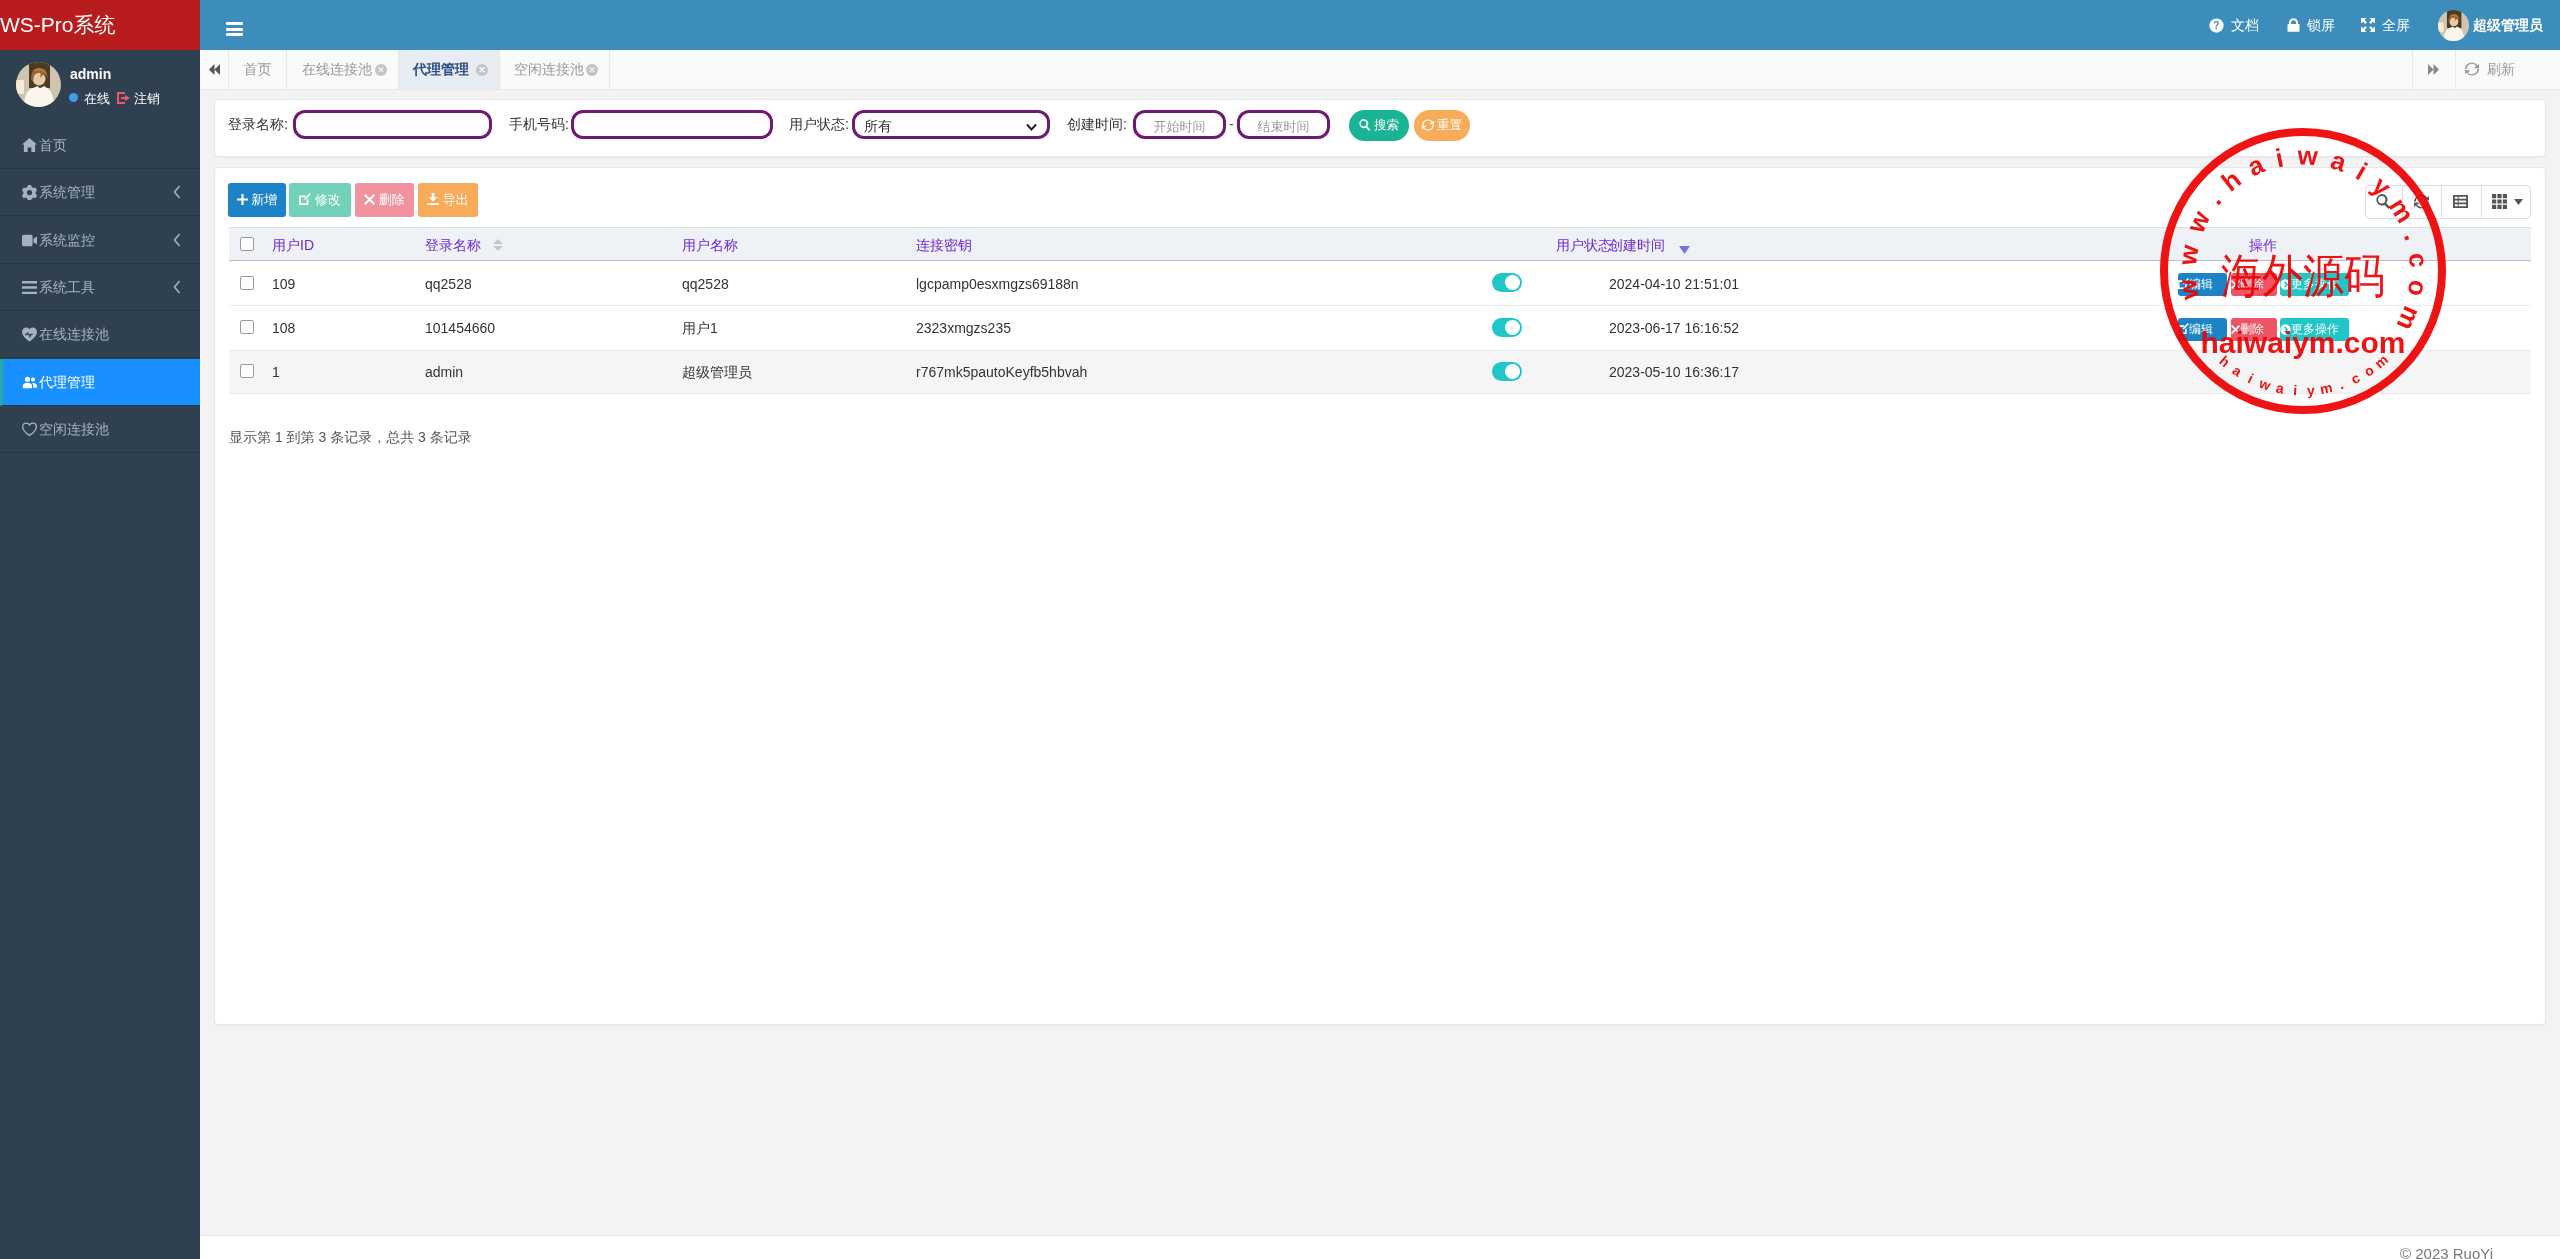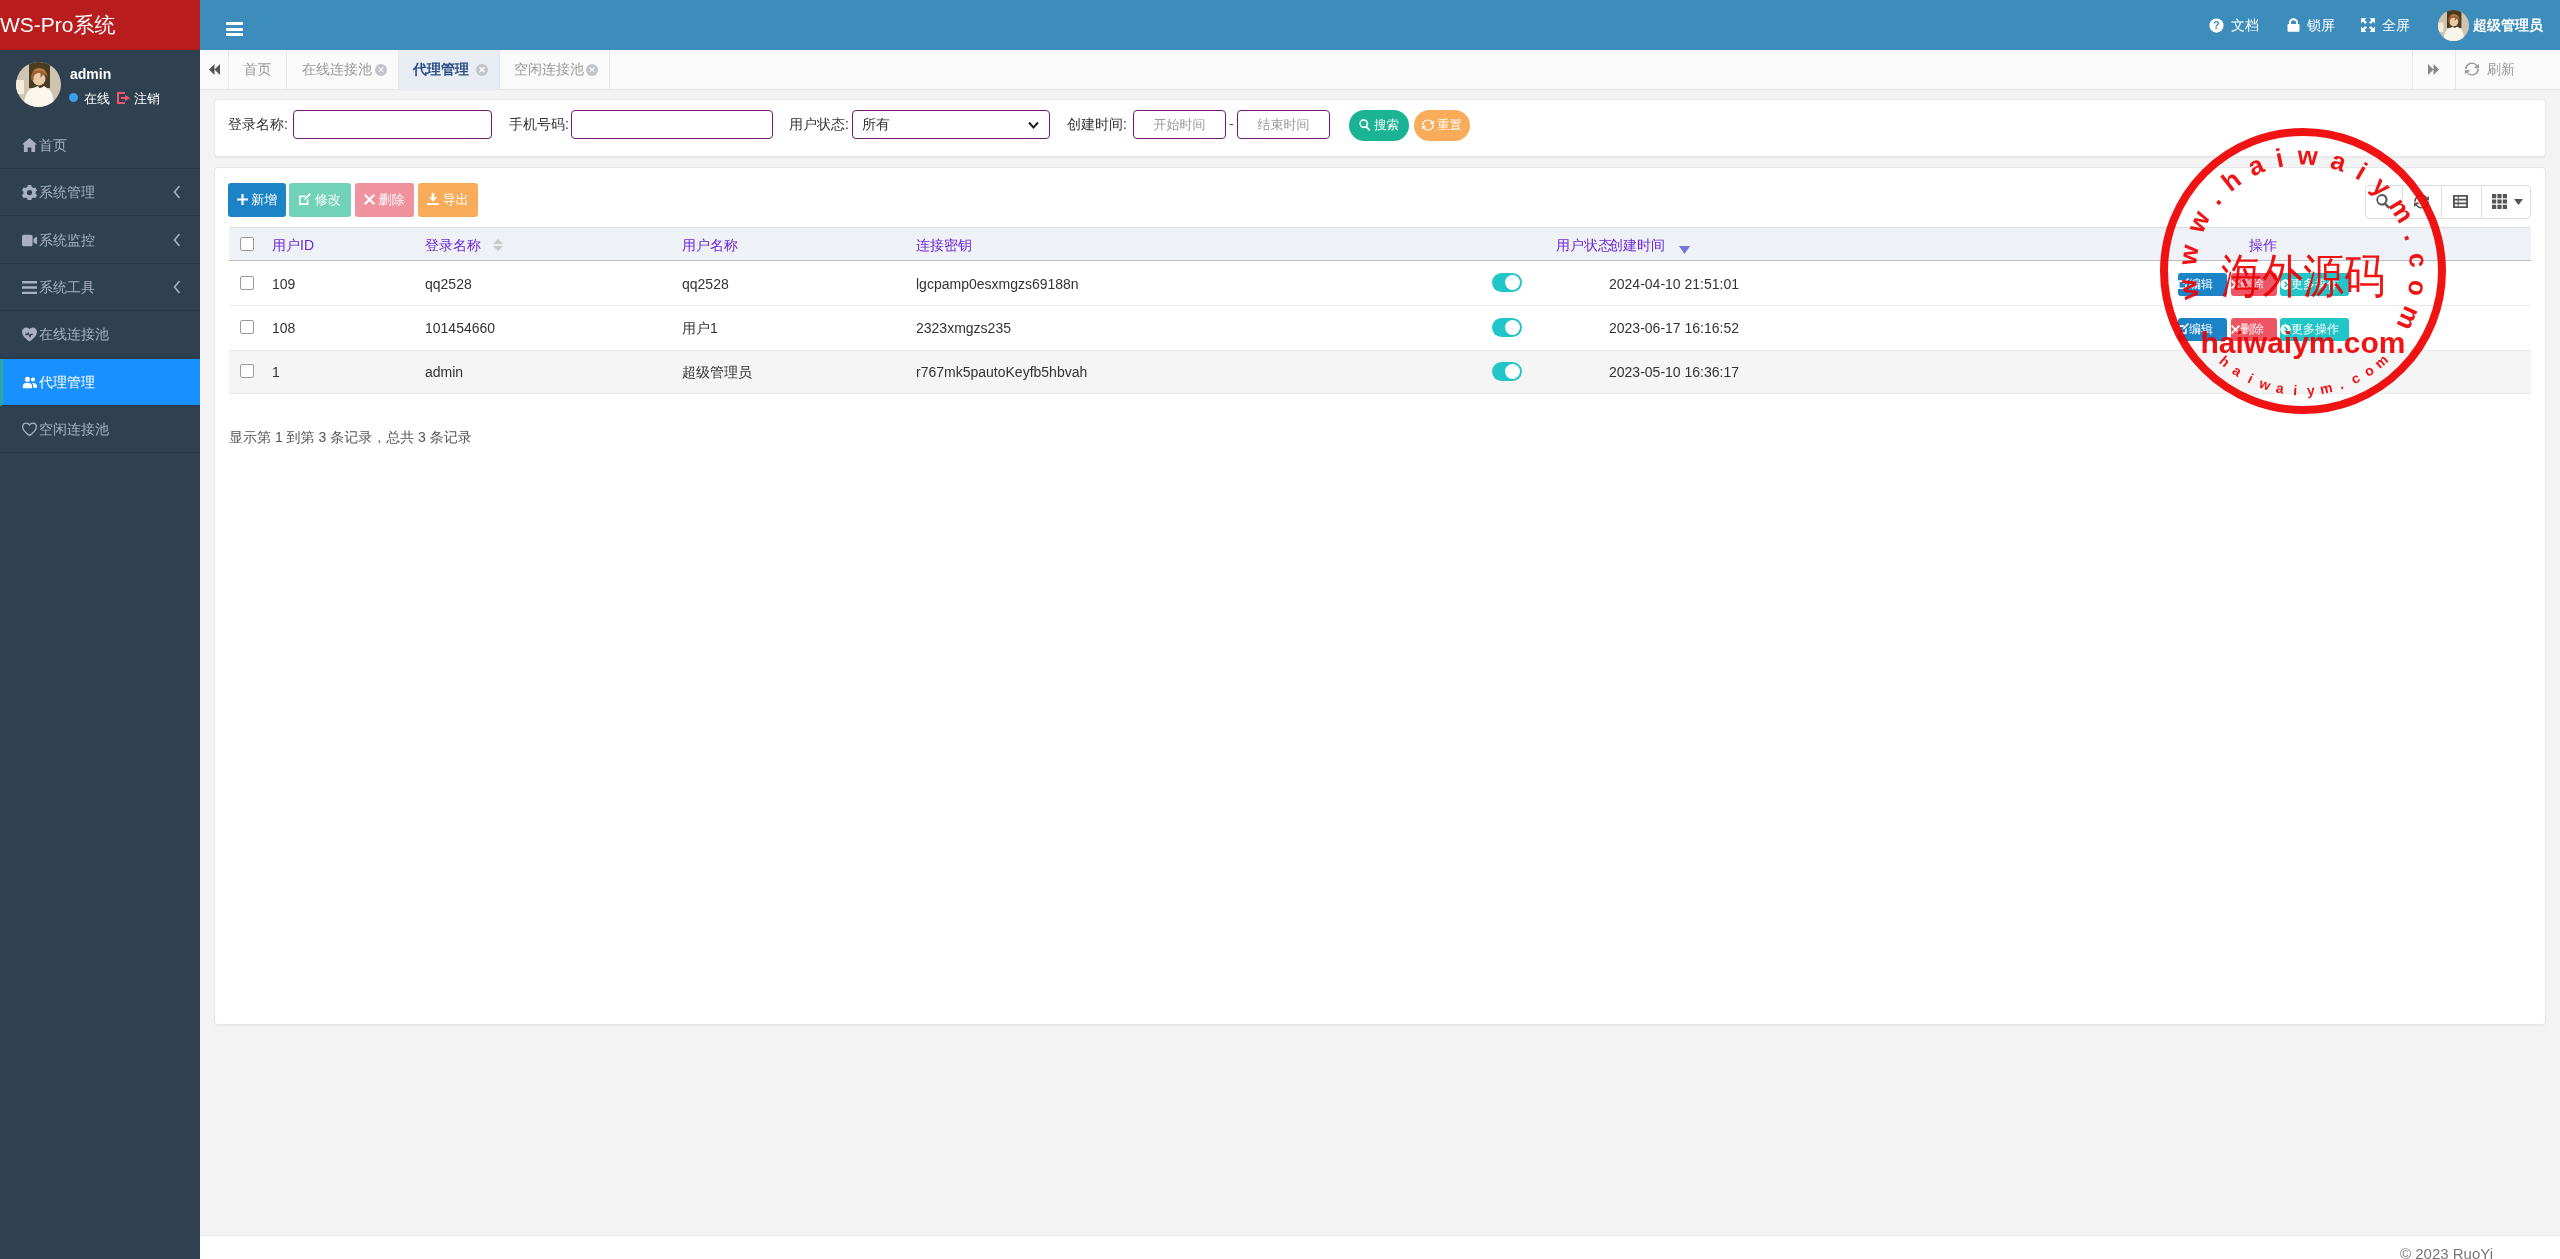--- a/index.html
+++ b/index.html
@@ -22,21 +22,21 @@
 .menu-item.active .mi-txt{left:36px}
 .menu-item.active .mi-ico{left:19px}
 
 #tabbar{left:200px;top:50px;width:2360px;height:40px;background:#fafafa;border-bottom:1px solid #e7e7e7}
 .tab{top:50px;height:39px;border-right:1px solid #e7e7e7;color:#999;font-size:14px;line-height:39px;text-align:left}
 .tab .closer{position:absolute;top:14px;width:12px;height:12px;border-radius:50%;background:#c1c4c9;color:#fff}
 .tab.active{background:#e8edf3;color:#2e4e86;font-weight:bold}
 
 .panel{background:#fff;border:1px solid #e7e7eb;border-radius:4px;box-shadow:0 1px 1px rgba(0,0,0,.04)}
 label.flabel{font-size:14px;color:#333}
-.finput{border:1px solid #701a75;border-radius:4px;background:#fff}
+.finput{border:3px solid #701a75;border-radius:12px;background:#fff}
 .btn{border-radius:3px;color:#fff;text-align:center}
 
 .th{top:237px;font-size:14px;color:#6d28d9}
 .row-border{left:229px;width:2302px;height:1px;background:#e7eaec}
 .cell{font-size:14px;color:#333}
 .toggle{width:30px;height:19px;border-radius:10px;background:#23c6c8}
 .toggle .knob{position:absolute;right:2px;top:2px;width:15px;height:15px;border-radius:50%;background:#fff}
 .xbtn{height:23px;border-radius:3px;color:#fff;font-size:12px;line-height:23px;}
 .cbox{width:14px;height:14px;border:1px solid #9a9a9a;border-radius:2px;background:#fff}
 </style>

